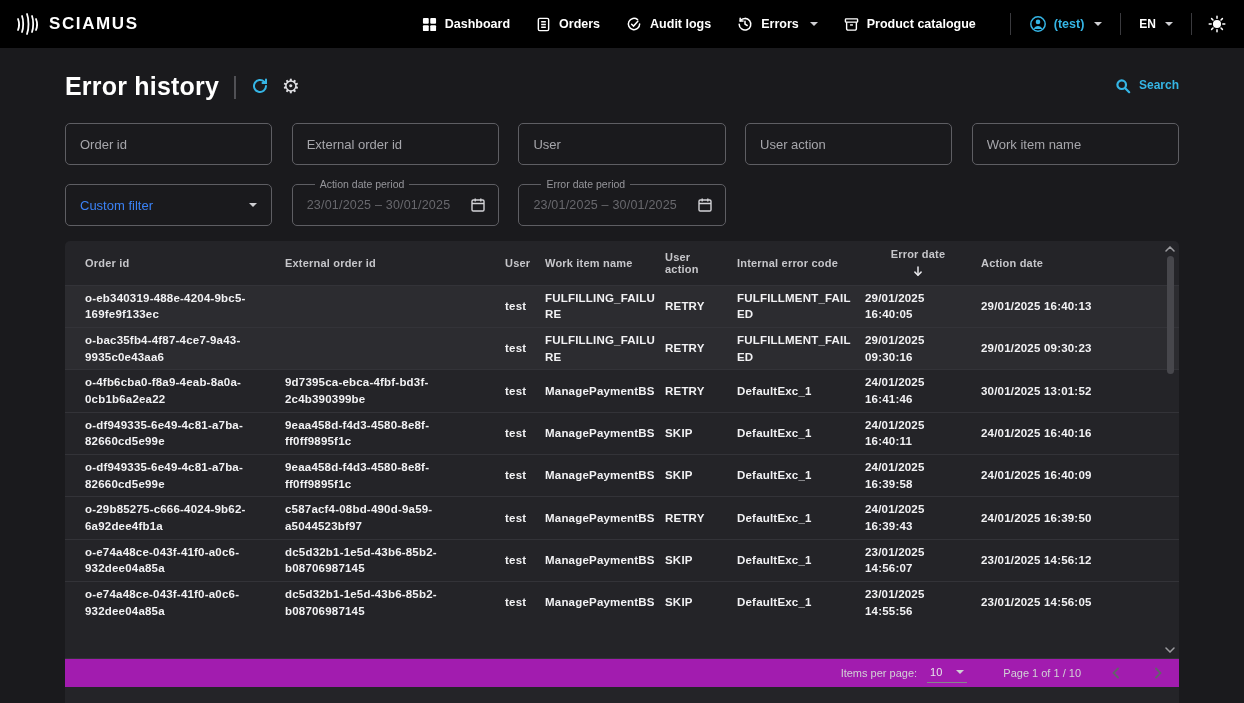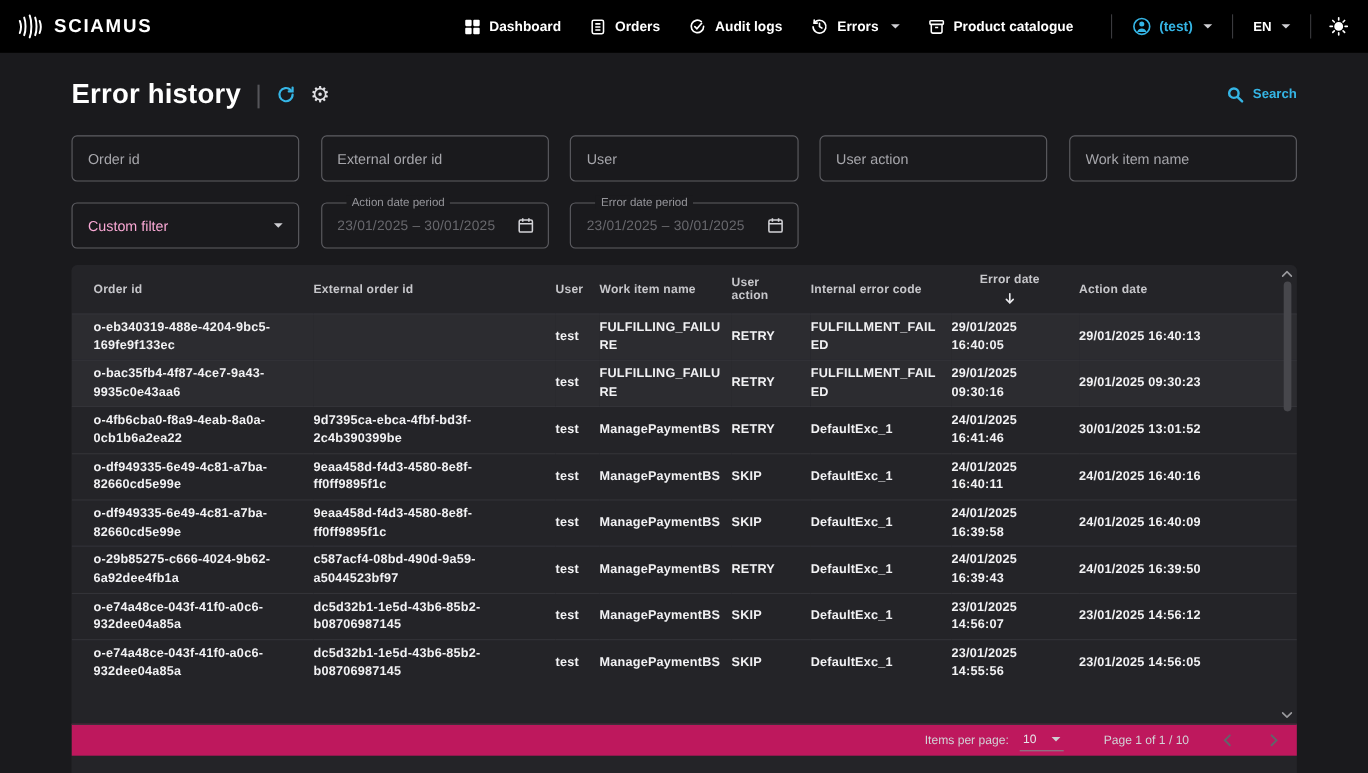--- a/index.html
+++ b/index.html
@@ -50,21 +50,21 @@
     display: flex;
     align-items: center;
     background: transparent;
   }
   .field-input {
     width: 100%; height: 40px; background: transparent; border: none; outline: none;
     color: #e8e8ec; font-size: 13px; padding: 0 14px; font-family: inherit;
   }
   .field-input::placeholder { color: #a6a6ab; opacity: 1; }
   .select-field { padding: 0 14px; justify-content: space-between; cursor: pointer; }
-  .select-label { font-size: 13px; color: #f9a8d4; }
+  .select-label { font-size: 13px; color: #3b82f6; }
   .date-field { padding: 0 12px 0 14px; justify-content: space-between; }
   .float-label { position: absolute; top: -7px; left: 22px; background: #1a1a1d; padding: 0 5px; font-size: 10.5px; color: #96969b; white-space: nowrap; }
   .date-value { font-size: 12.5px; color: #68686d; letter-spacing: .2px; }
   .cal-icon { color: #d4d4d8; display: flex; cursor: pointer; }
 
   
   .panel { margin-top: 15px; background: #242428; border-radius: 5px 5px 0 0; height: 462px; display: flex; flex-direction: column; overflow: hidden; }
   .scrollview { height: 417px; overflow: hidden; position: relative; }
   table { width: 100%; border-collapse: collapse; table-layout: fixed; }
   thead th {
@@ -87,21 +87,21 @@
   
   .sb { position: absolute; right: 3px; top: 5px; height: 407px; width: 12px; display: flex; flex-direction: column; align-items: center; }
   .sb-arrow { color: #9b9b9f; display: flex; cursor: pointer; }
   .sb-thumb { width: 7px; height: 118px; border-radius: 4px; background: #47474c; margin-top: 4px; cursor: pointer; }
   .sb-spacer { flex: 1; }
 
   
   .paginator {
     height: 29px; border-top: 1px solid #323237;
     display: flex; align-items: center; justify-content: flex-end;
-    padding-right: 14px; font-size: 11px; color: #d2d2d6; background: #be185d;
+    padding-right: 14px; font-size: 11px; color: #d2d2d6; background: #a21caf;
   }
   .ipp-select { display: flex; align-items: center; gap: 11px; border-bottom: 1px solid #86868b; padding: 2px 3px 4px; margin-left: 10px; cursor: pointer; font-size: 11px; color: #e6e6ea; }
   .page-info { margin-left: 36px; }
   .pg-btn { margin-left: 28px; color: #63636a; display: flex; cursor: pointer; }
 </style>
 </head>
 <body>
 
 <header class="topbar">
   <div class="brand">

